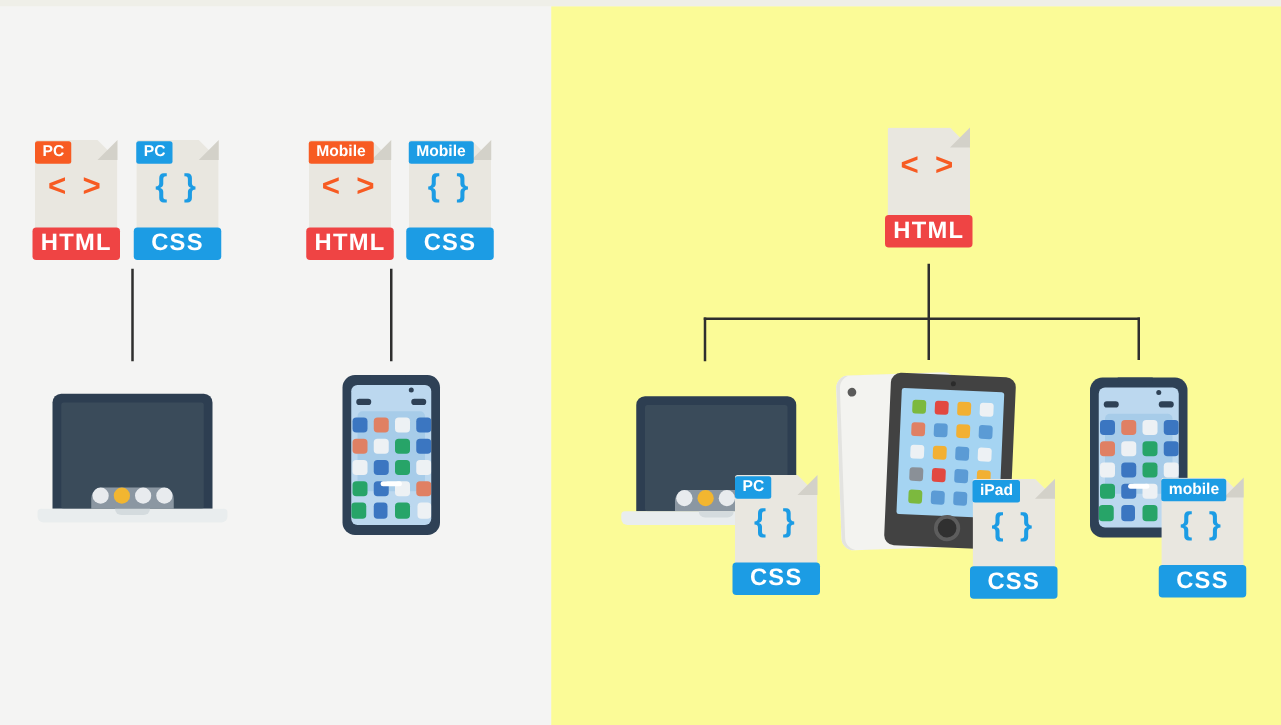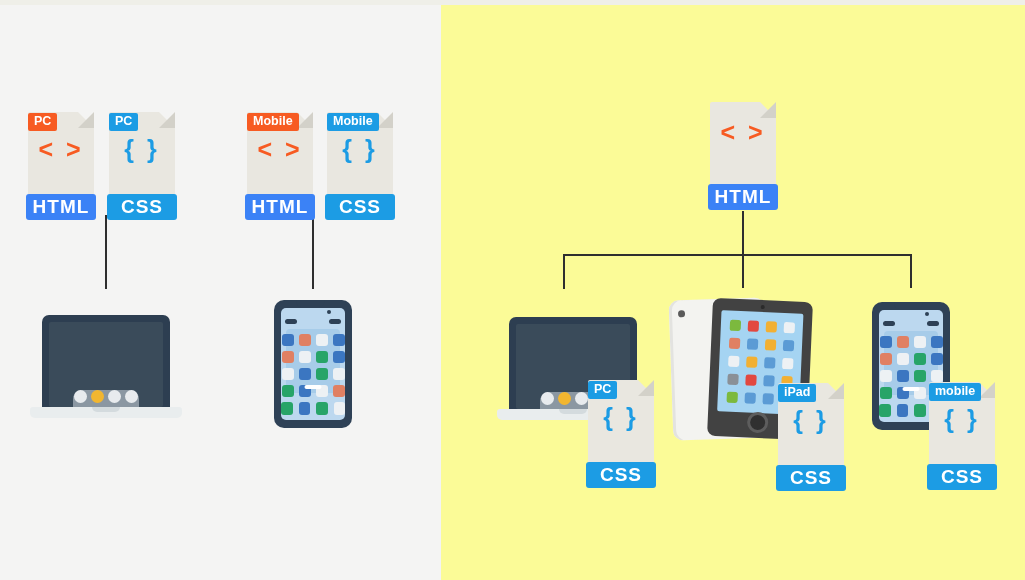--- a/index.html
+++ b/index.html
@@ -10,37 +10,37 @@
   .title{position:absolute;top:32px;font-size:20px;font-weight:700;color:#111;text-align:center;letter-spacing:.5px;}
   .title.left{left:0;width:441px;}
   .title.right{left:441px;width:584px;}
 
   
   .vline,.hline{position:absolute;background:#2e2e2e;z-index:2;}
   .vline{width:2px;}
   .hline{height:2px;}
 
   
-  .file-icon{position:absolute;width:70px;height:108px;z-index:6;}
+  .file-icon{position:absolute;width:70px;height:96px;z-index:6;}
   .doc{position:absolute;left:2px;right:2px;top:0;bottom:24px;background:#e9e7e0;border-radius:2px;
        clip-path:polygon(0 0,calc(100% - 16px) 0,100% 16px,100% 100%,0 100%);}
   .fold{position:absolute;top:0;right:2px;width:0;height:0;
         border-left:16px solid transparent;border-bottom:16px solid #d3d1c9;}
   .badge{position:absolute;left:2px;top:1px;color:#fff;font-size:12.5px;font-weight:700;
          padding:2px 6px 3px;border-radius:2px;line-height:1;z-index:2;}
   .badge.orange{background:#f75b22;}
   .badge.blue{background:#1c9ce4;}
   .glyph{position:absolute;left:0;width:100%;top:25px;text-align:center;
          font-size:25px;font-weight:800;letter-spacing:3px;line-height:1;}
   .glyph.nobadge{top:18px;}
   .glyph.orange{color:#f75b22;}
   .glyph.blue{color:#1c9ce4;}
   .bar{position:absolute;left:0;right:0;bottom:0;height:26px;border-radius:3px;
        color:#fff;font-weight:700;font-size:19px;text-align:center;line-height:26px;letter-spacing:1px;}
-  .bar.orange{background:#3b82f6;}
+  .bar.orange{background:#ef4444;}
   .bar.blue{background:#1c9ce4;}
 
   
   .laptop{position:absolute;width:152px;height:103px;z-index:1;}
   .lap-frame{position:absolute;left:12px;top:0;width:128px;height:92px;background:#2d3e51;border-radius:7px 7px 0 0;}
   .lap-screen{position:absolute;left:7px;top:7px;right:7px;bottom:0;background:#3a4b5a;border-radius:2px;overflow:hidden;}
   .lap-dockblob{position:absolute;left:50%;transform:translateX(-50%);bottom:0;width:66px;height:17px;
                 background:#8b97a2;border-radius:9px 9px 0 0;}
   .lap-dots{position:absolute;left:50%;transform:translateX(-50%);bottom:4px;display:flex;gap:4px;}
   .lap-dots .dot{width:13px;height:13px;border-radius:50%;}

